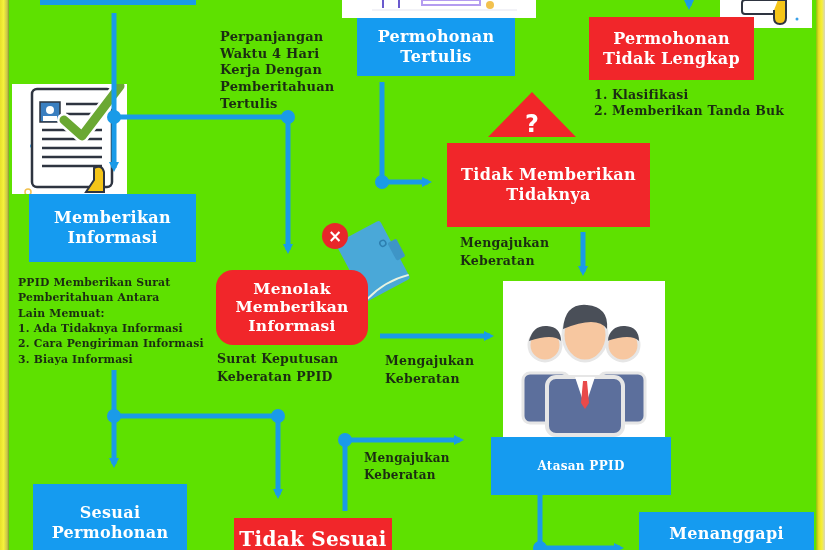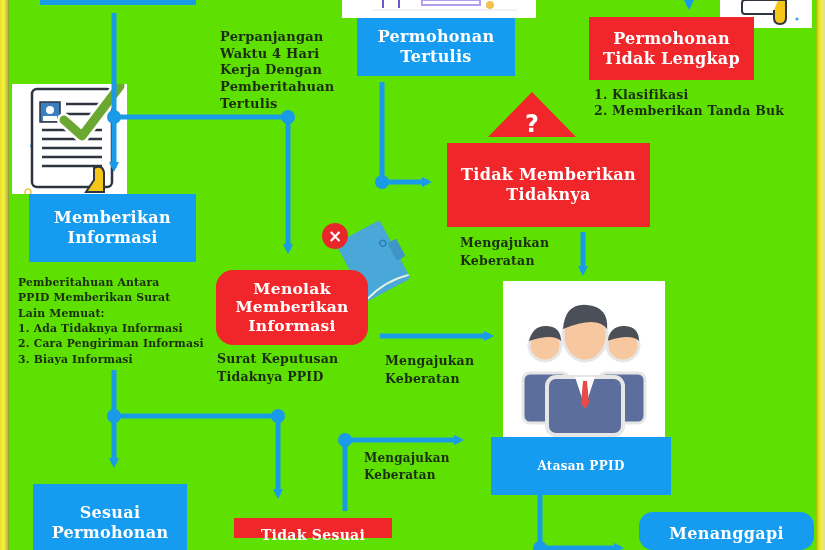--- a/index.html
+++ b/index.html
@@ -188,53 +188,53 @@
   <span>Atasan PPID</span>
 </div>
 
 <div class="box blue" style="left:33px; top:484px; width:154px; height:66px; font-size:16px; align-items:flex-start; padding-top:19px;">
   <div>
     <span>Sesuai</span>
     <span>Permohonan</span>
   </div>
 </div>
 
-<div class="box red" style="left:234px; top:518px; width:158px; height:20px; font-size:14px; align-items:flex-start; padding-top:9px;">
+<div class="box red" style="left:234px; top:518px; width:158px; height:32px; font-size:20px; align-items:flex-start; padding-top:9px;">
   <span>Tidak Sesuai</span>
 </div>
 
-<div class="box blue" style="left:639px; top:512px; width:175px; height:38px; font-size:16px; align-items:flex-start; padding-top:12px;border-radius:14px;">
+<div class="box blue" style="left:639px; top:512px; width:175px; height:38px; font-size:16px; align-items:flex-start; padding-top:12px;">
   <span>Menanggapi</span>
 </div>
 
 <div class="note" style="left:220px; top:6px; font-size:13px;margin-top:23px;">
   <span>Perpanjangan</span>
   <span>Waktu 4 Hari</span>
   <span>Kerja Dengan</span>
   <span>Pemberitahuan</span>
   <span>Tertulis</span>
 </div>
 
 <div class="note" style="left:594px; top:87px; font-size:12.5px;">
   <span>1. Klasifikasi</span>
   <span>2. Memberikan Tanda Buk</span>
 </div>
 
 <div class="note" style="left:18px; top:275px; font-size:10.8px; line-height:1.42;">
+  <span>PPID Memberikan Surat</span>
   <span>Pemberitahuan Antara</span>
-  <span>PPID Memberikan Surat</span>
   <span>Lain Memuat:</span>
   <span>1. Ada Tidaknya Informasi</span>
   <span>2. Cara Pengiriman Informasi</span>
   <span>3. Biaya Informasi</span>
 </div>
 
 <div class="note" style="left:217px; top:350px; font-size:12.5px; line-height:1.4;">
   <span>Surat Keputusan</span>
-  <span>Tidaknya PPID</span>
+  <span>Keberatan PPID</span>
 </div>
 
 <div class="note" style="left:460px; top:234px; font-size:12.5px; line-height:1.4;">
   <span>Mengajukan</span>
   <span>Keberatan</span>
 </div>
 
 <div class="note" style="left:385px; top:352px; font-size:12.5px; line-height:1.45;">
   <span>Mengajukan</span>
   <span>Keberatan</span>

